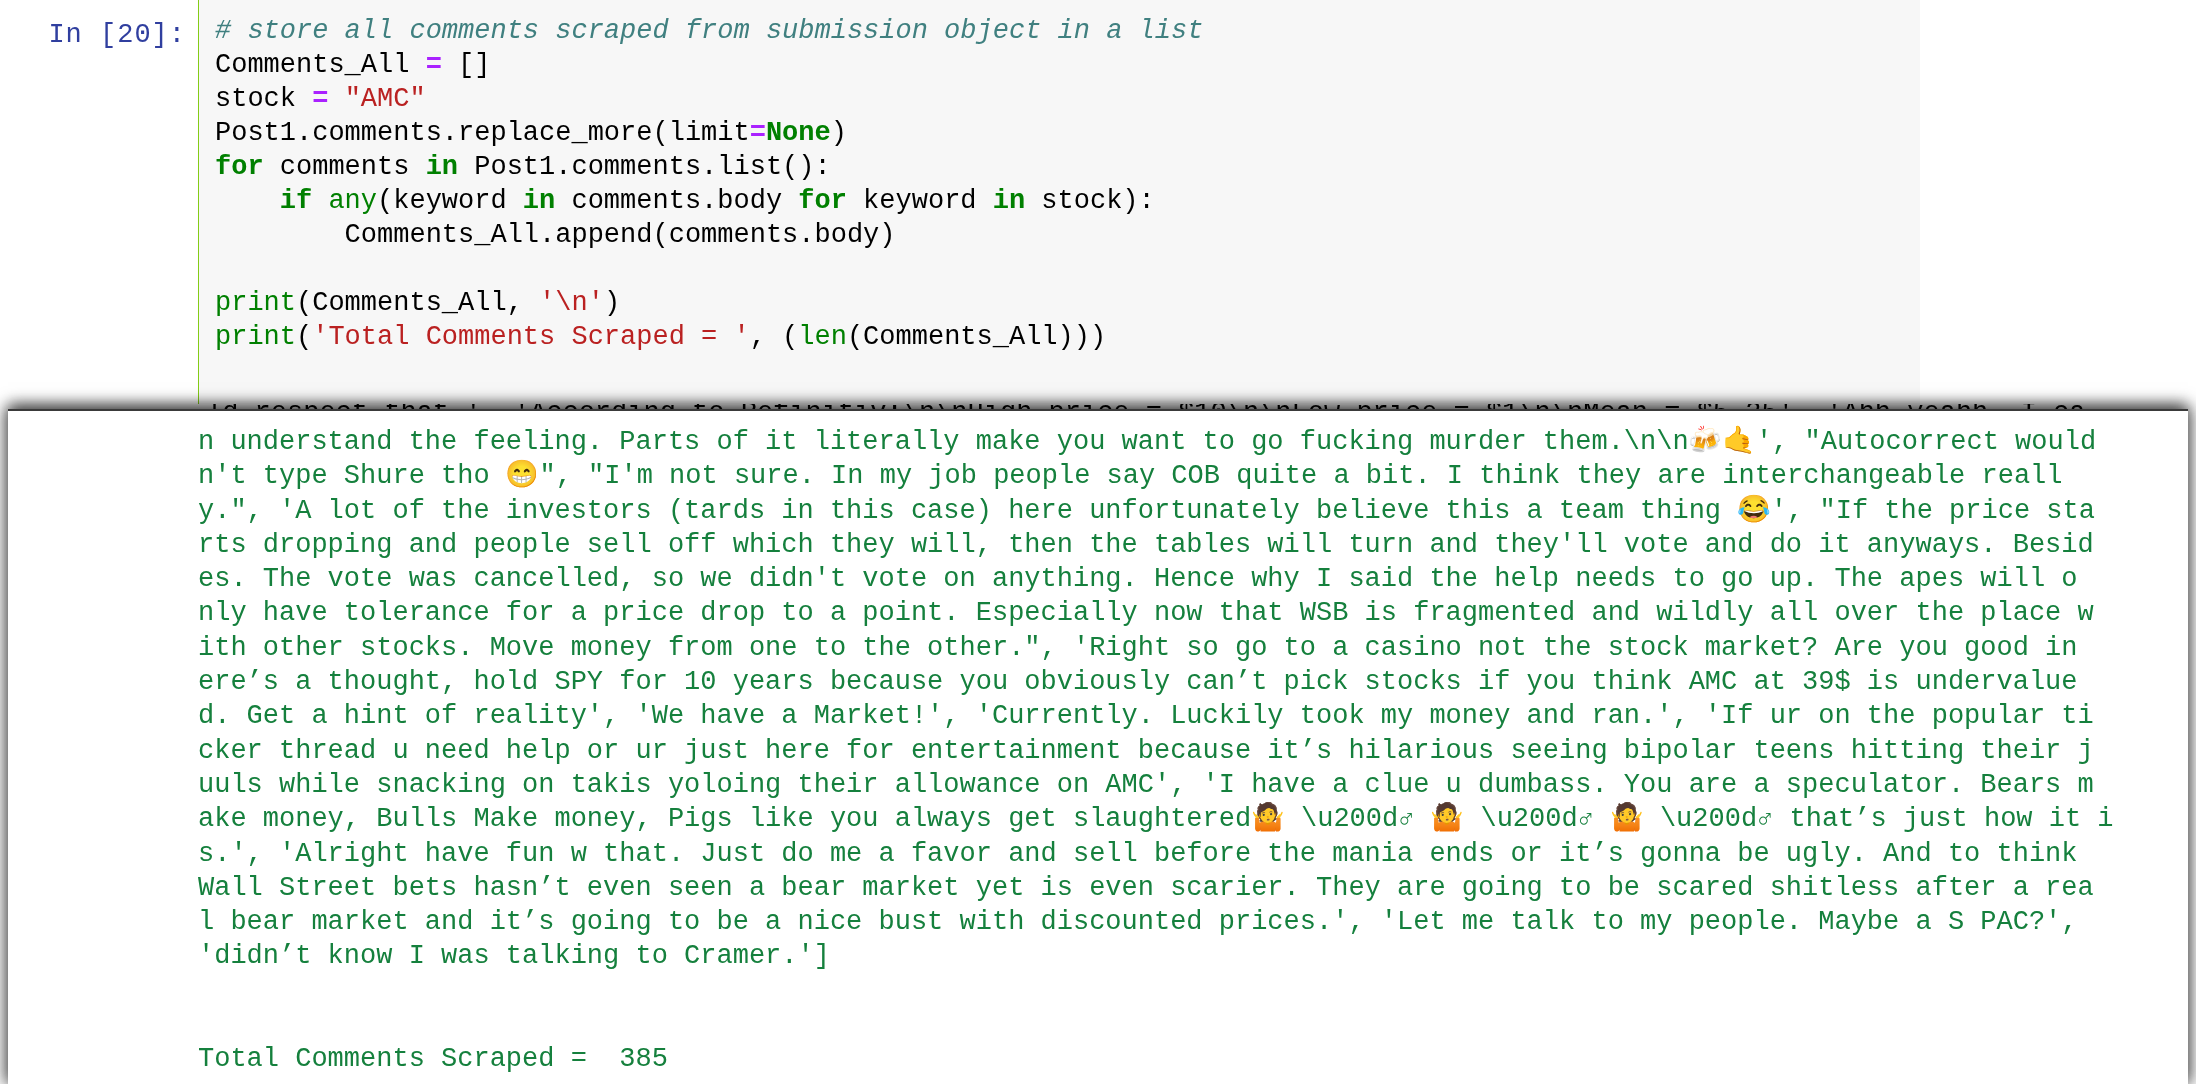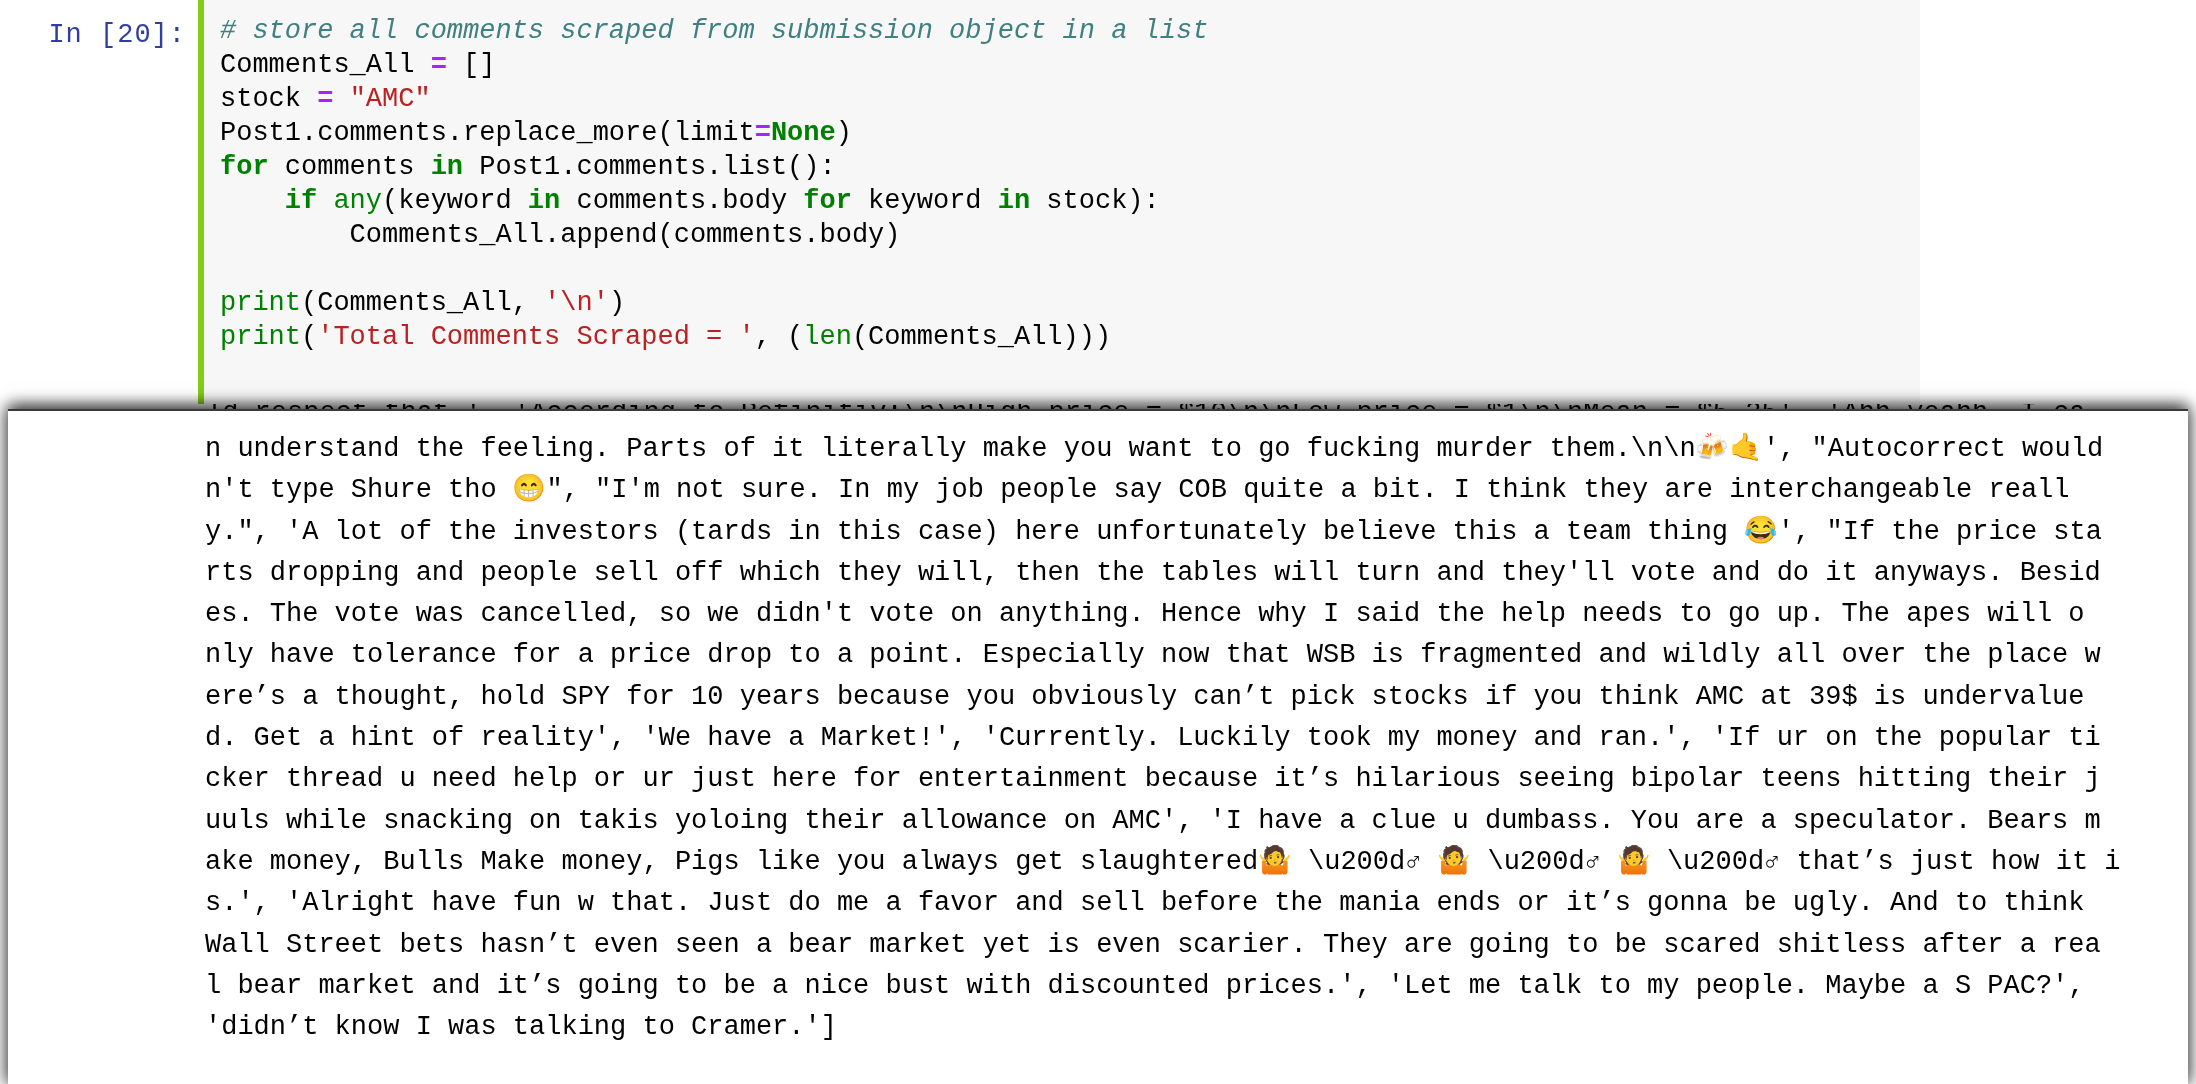--- a/index.html
+++ b/index.html
@@ -42,21 +42,21 @@
     font-family: "Liberation Mono", "DejaVu Sans Mono", monospace;
     font-size: 27px;
     line-height: 34px;
     letter-spacing: 1px;
     white-space: nowrap;
   }
 
   .input-area {
     flex: 1;
     background: #f7f7f7;
-    border-left: 6px solid #84cc16;
+    border-left: 1px solid #84cc16;
     padding: 14px 0 20px 8px;
     box-sizing: border-box;
     min-height: 404px;
   }
 
   pre.code {
     margin: 0;
     padding: 0 0 0 8px;
     font-family: "Liberation Mono", "DejaVu Sans Mono", monospace;
     font-size: 27px;
@@ -111,25 +111,25 @@
     border-top: 2px solid #3a3a3a;
     overflow: hidden;
   }
 
   #overlay-inner {
     padding: 14px 0 0 190px;
     box-sizing: border-box;
   }
 
   pre.outtext {
-    margin: 7px;
+    margin: 0;
     font-family: "Liberation Mono", "DejaVu Sans Mono", monospace;
     font-size: 27px;
     line-height: 34.3px;
-    color: #000000;
+    color: #15803d;
     white-space: pre;
     letter-spacing: 0px;
   }
 
   .blankline { height: 34px; }
 </style>
 </head>
 <body>
 
 <div id="notebook">
@@ -158,20 +158,21 @@
 </div>
 
 <div id="overlay">
   <div id="overlay-inner">
     <pre class="outtext">n understand the feeling. Parts of it literally make you want to go fucking murder them.\n\n🍻🤙', "Autocorrect would</pre>
     <pre class="outtext">n't type Shure tho 😁", "I'm not sure. In my job people say COB quite a bit. I think they are interchangeable reall</pre>
     <pre class="outtext">y.", 'A lot of the investors (tards in this case) here unfortunately believe this a team thing 😂', "If the price sta</pre>
     <pre class="outtext">rts dropping and people sell off which they will, then the tables will turn and they'll vote and do it anyways. Besid</pre>
     <pre class="outtext">es. The vote was cancelled, so we didn't vote on anything. Hence why I said the help needs to go up. The apes will o</pre>
     <pre class="outtext">nly have tolerance for a price drop to a point. Especially now that WSB is fragmented and wildly all over the place w</pre>
+    <pre class="outtext">ith other stocks. Move money from one to the other.", 'Right so go to a casino not the stock market? Are you good in</pre>
     <pre class="outtext">ere’s a thought, hold SPY for 10 years because you obviously can’t pick stocks if you think AMC at 39$ is undervalue</pre>
     <pre class="outtext">d. Get a hint of reality', 'We have a Market!', 'Currently. Luckily took my money and ran.', 'If ur on the popular ti</pre>
     <pre class="outtext">cker thread u need help or ur just here for entertainment because it’s hilarious seeing bipolar teens hitting their j</pre>
     <pre class="outtext">uuls while snacking on takis yoloing their allowance on AMC', 'I have a clue u dumbass. You are a speculator. Bears m</pre>
     <pre class="outtext">ake money, Bulls Make money, Pigs like you always get slaughtered🤷 \u200d♂ 🤷 \u200d♂ 🤷 \u200d♂ that’s just how it i</pre>
     <pre class="outtext">s.', 'Alright have fun w that. Just do me a favor and sell before the mania ends or it’s gonna be ugly. And to think</pre>
     <pre class="outtext">Wall Street bets hasn’t even seen a bear market yet is even scarier. They are going to be scared shitless after a rea</pre>
     <pre class="outtext">l bear market and it’s going to be a nice bust with discounted prices.', 'Let me talk to my people. Maybe a S PAC?',</pre>
     <pre class="outtext">'didn’t know I was talking to Cramer.']</pre>
     <div class="blankline"></div>

